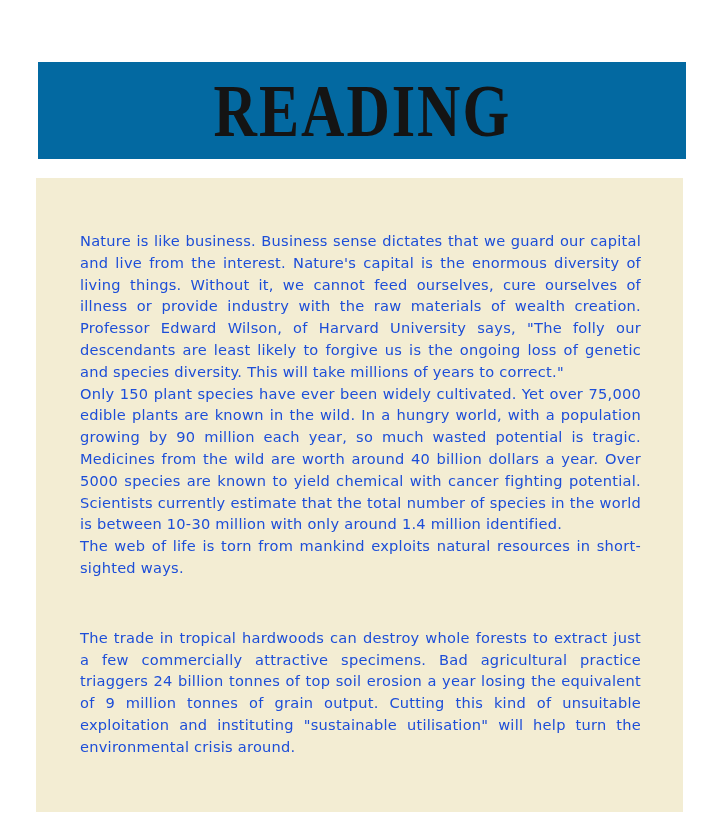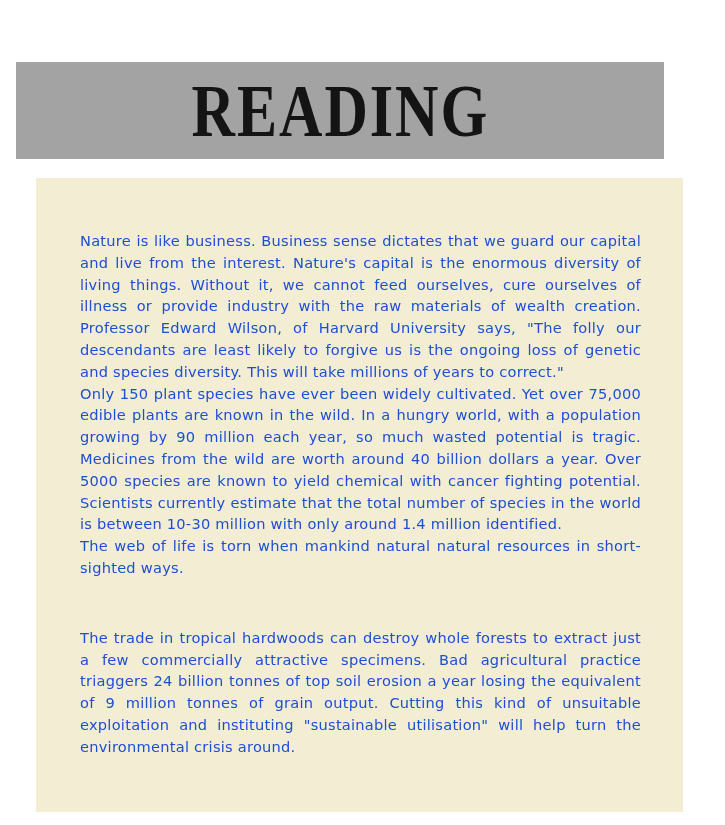--- a/index.html
+++ b/index.html
@@ -17,25 +17,25 @@
   #page {
     position: relative;
     width: 725px;
     height: 825px;
     background: #FFFFFF;
   }
 
   
   #title-band {
     position: absolute;
-    left: 16px;
+    left: 38px;
     top: 62px;
     width: 648px;
     height: 97px;
-    background: #a3a3a3;
+    background: #0369a1;
     display: flex;
     align-items: center;
     justify-content: center;
   }
   #page-title {
     font-family: "Liberation Serif", "DejaVu Serif", serif;
     font-weight: bold;
     font-size: 62px;
     line-height: 1;
     letter-spacing: 2px;
@@ -89,18 +89,18 @@
 <div id="page">
 
   <div id="title-band">
     <h1 id="page-title">READING</h1>
   </div>
 
   <div id="body-band">
     <div id="reading-passage">
       <p>Nature is like business. Business sense dictates that we guard our capital and live from the interest. Nature's capital is the enormous diversity of living things. Without it, we cannot feed ourselves, cure ourselves of illness or provide industry with the raw materials of wealth creation. Professor Edward Wilson, of Harvard University says, "The folly our descendants are least likely to forgive us is the ongoing loss of genetic and species diversity. This will take millions of years to correct."</p>
       <p>Only 150 plant species have ever been widely cultivated. Yet over 75,000 edible plants are known in the wild. In a hungry world, with a population growing by 90 million each year, so much wasted potential is tragic. Medicines from the wild are worth around 40 billion dollars a year. Over 5000 species are known to yield chemical with cancer fighting potential. Scientists currently estimate that the total number of species in the world is between 10-30 million with only around 1.4 million identified.</p>
-      <p class="last-left">The web of life is torn when mankind natural natural resources in short-sighted ways.</p>
+      <p class="last-left">The web of life is torn from mankind exploits natural resources in short-sighted ways.</p>
       <p class="last-left">The trade in tropical hardwoods can destroy whole forests to extract just a few commercially attractive specimens. Bad agricultural practice triaggers 24 billion tonnes of top soil erosion a year losing the equivalent of 9 million tonnes of grain output. Cutting this kind of unsuitable exploitation and instituting "sustainable utilisation" will help turn the environmental crisis around.</p>
     </div>
   </div>
 
 </div>
 
 </body></html>

